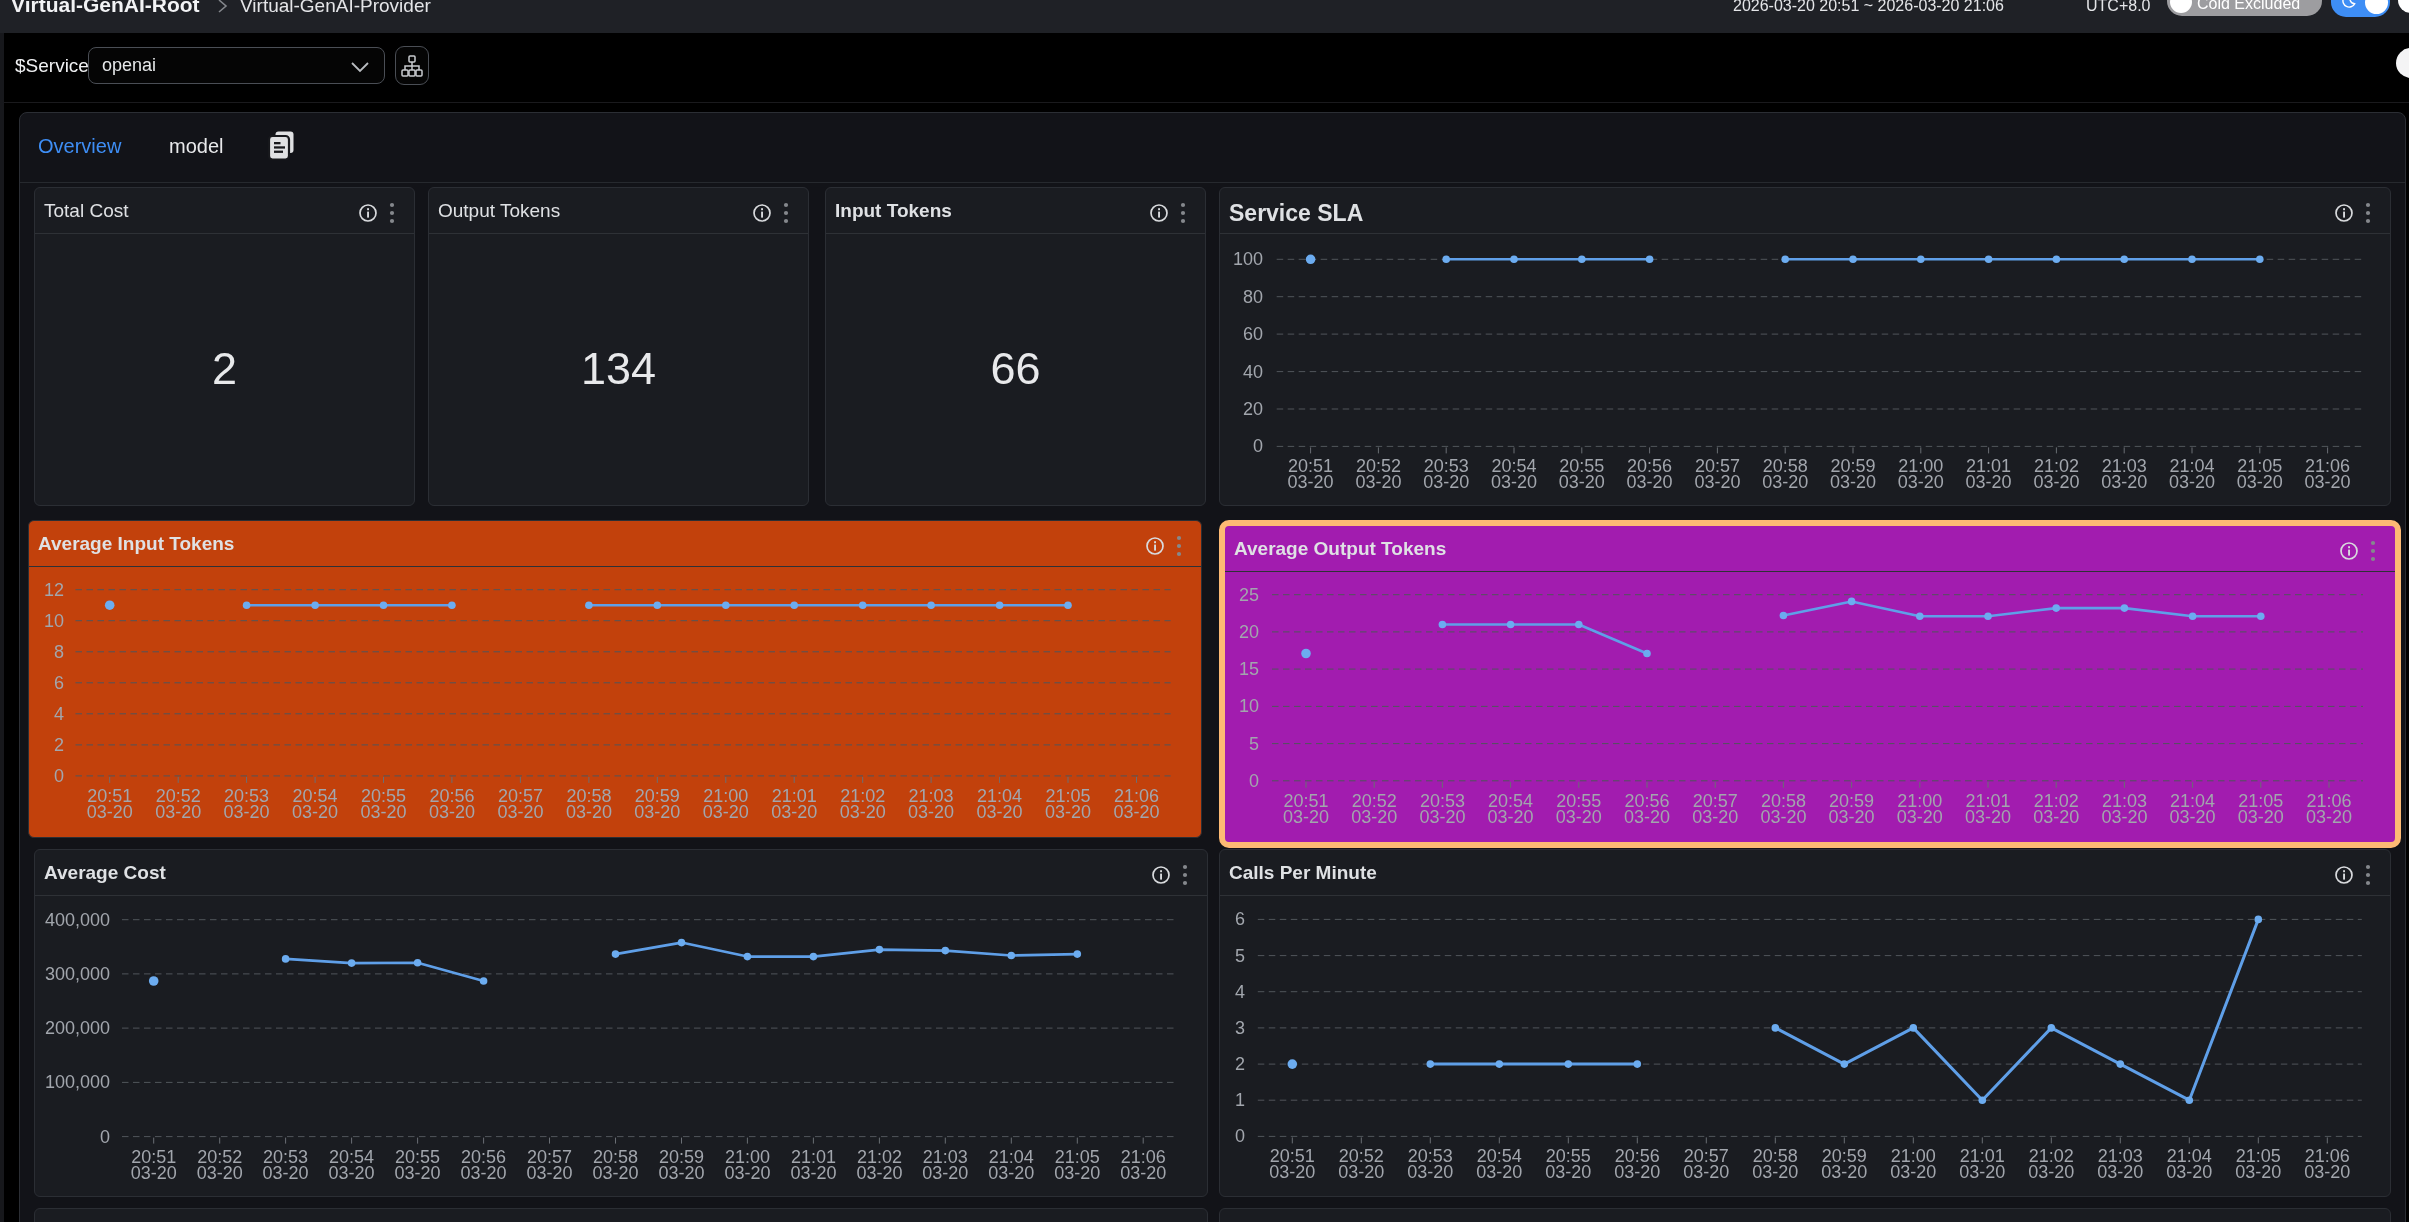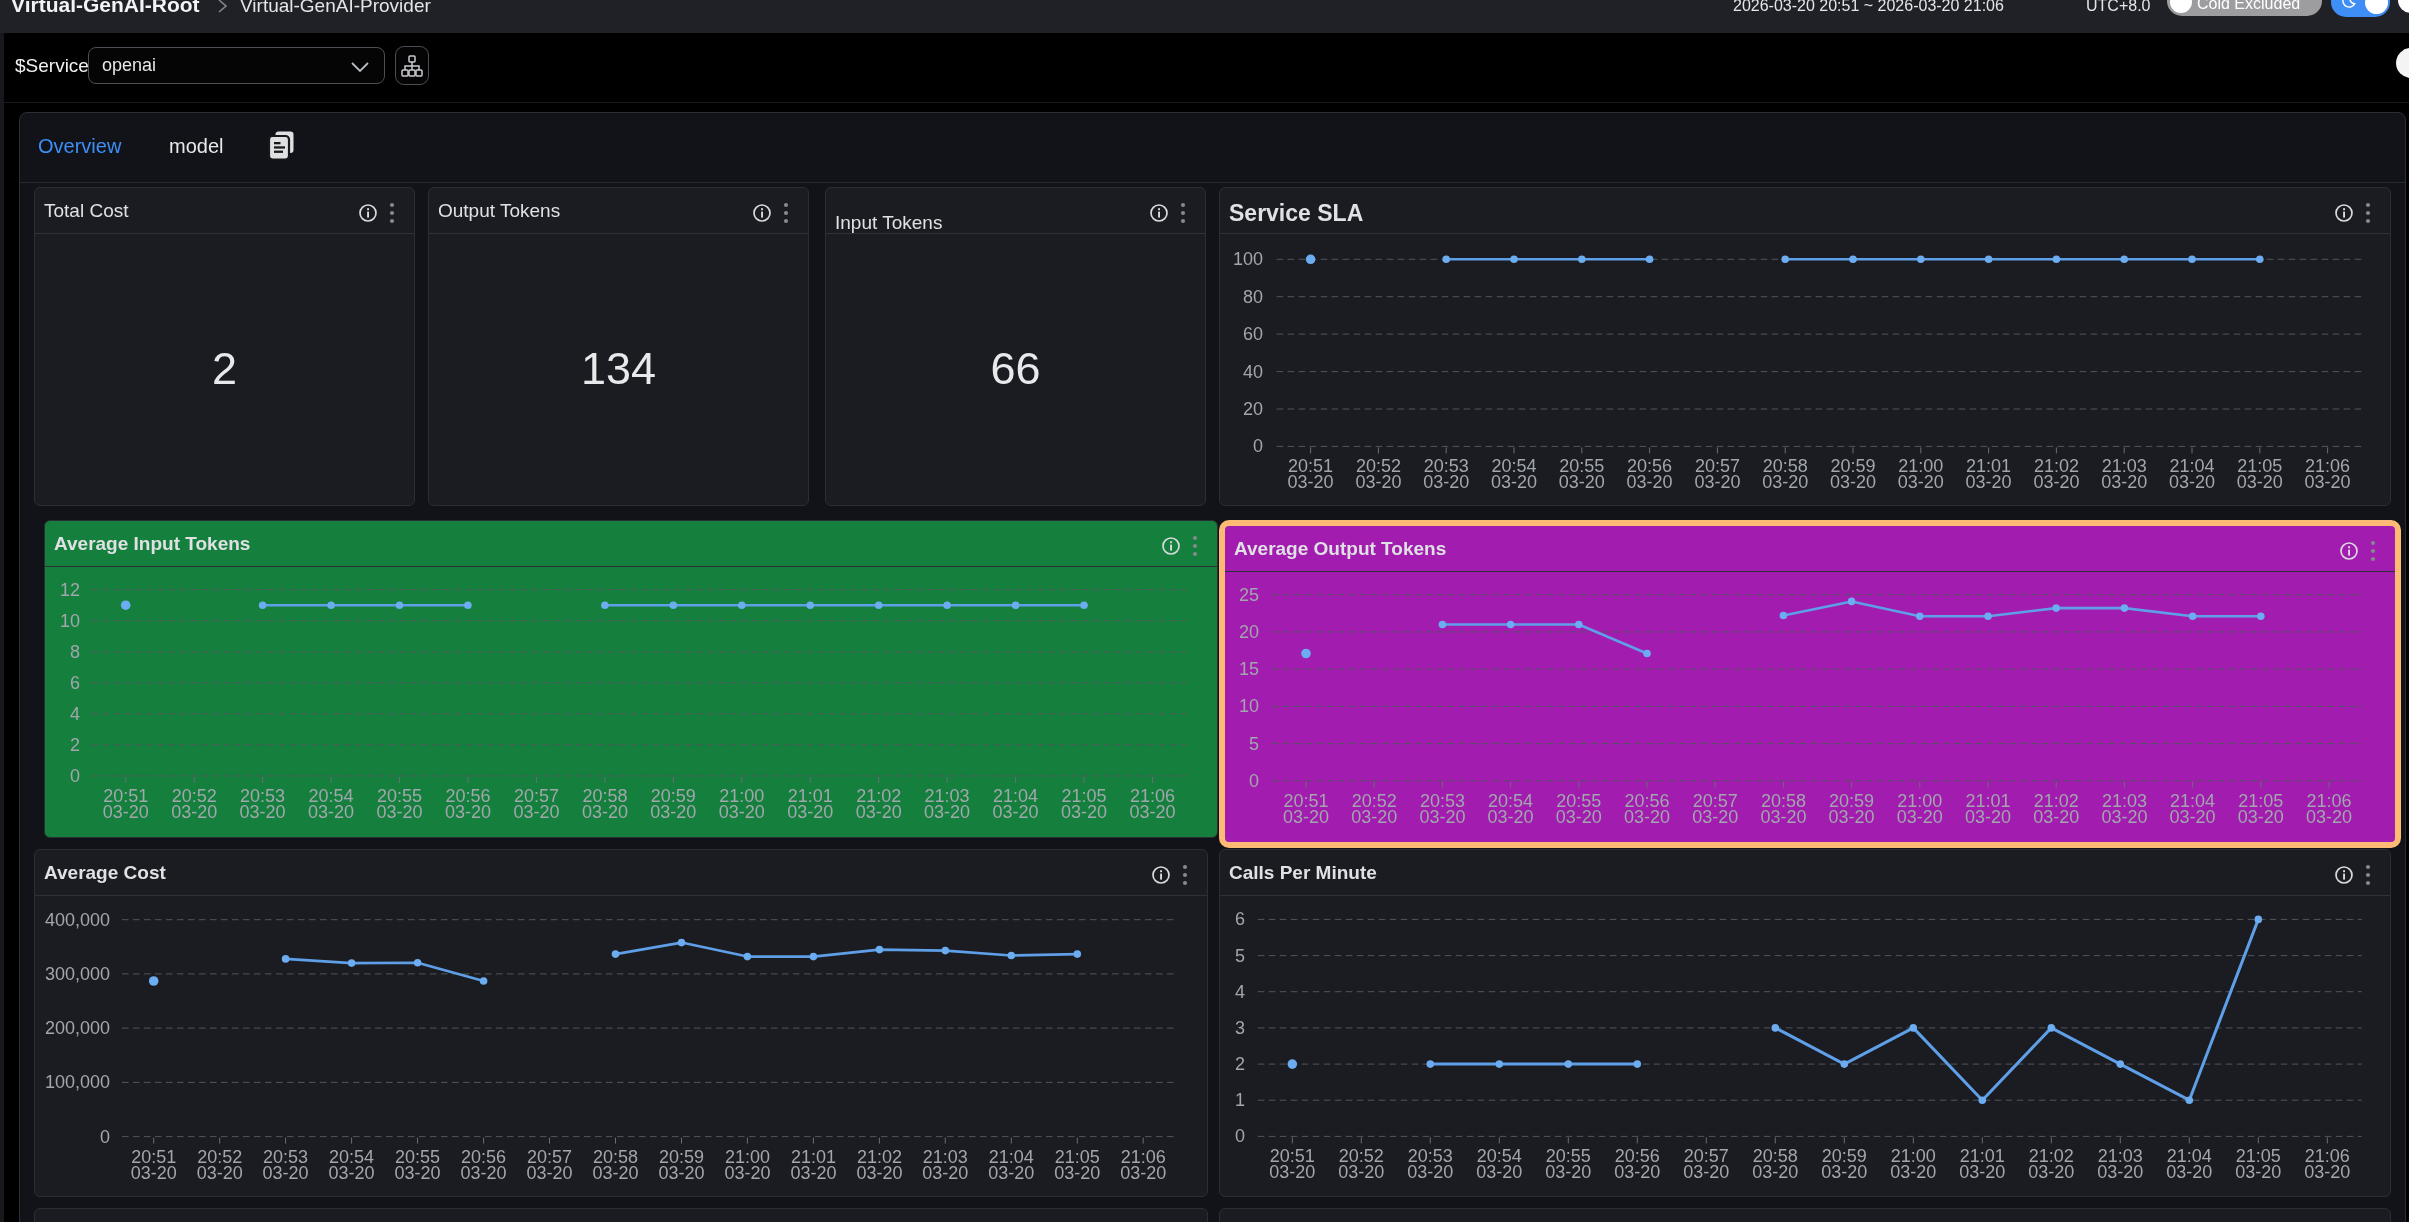--- a/index.html
+++ b/index.html
@@ -86,21 +86,21 @@
       <svg width="6" height="22" viewBox="0 0 6 22" style="position:absolute;right:19px;top:14px">
         <circle cx="3" cy="3" r="2.1" fill="#85888d"></circle>
         <circle cx="3" cy="11" r="2.1" fill="#85888d"></circle>
         <circle cx="3" cy="19" r="2.1" fill="#85888d"></circle>
       </svg>
     </div>
     <div style="position:absolute;left:0;top:44px;width:100%;height:273px;display:flex;align-items:center;justify-content:center;font-size:45px;color:#e8e9eb">134</div>
   </div>
 <div style="position:absolute;left:825px;top:187px;width:379px;height:317px;background:#1a1c21;border:1px solid #2b2e34;border-radius:6px;overflow:hidden">
     <div style="position:absolute;left:0;top:0;width:100%;height:45px;border-bottom:1px solid #2e3136">
-      <span style="position:absolute;left:9px;top:24px;font-size:19px;font-weight:400;color:#dfe1e4;letter-spacing:0">Input Tokens</span>
+      <span style="position:absolute;left:9px;top:12px;font-size:19px;font-weight:700;color:#dfe1e4;letter-spacing:0">Input Tokens</span>
       <svg width="20" height="20" viewBox="0 0 20 20" style="position:absolute;right:36px;top:15px">
         <circle cx="10" cy="10" r="8" fill="none" stroke="#d8dadd" stroke-width="1.7"></circle>
         <rect x="9.1" y="8.6" width="1.9" height="6" fill="#d8dadd"></rect>
         <rect x="9.1" y="5.2" width="1.9" height="2" fill="#d8dadd"></rect>
       </svg>
       <svg width="6" height="22" viewBox="0 0 6 22" style="position:absolute;right:19px;top:14px">
         <circle cx="3" cy="3" r="2.1" fill="#85888d"></circle>
         <circle cx="3" cy="11" r="2.1" fill="#85888d"></circle>
         <circle cx="3" cy="19" r="2.1" fill="#85888d"></circle>
       </svg>
@@ -192,21 +192,21 @@
       <circle cx="633.0" cy="71.3" r="3.8" fill="#6cacf0"></circle>
       <circle cx="700.8" cy="71.3" r="3.8" fill="#6cacf0"></circle>
       <circle cx="768.6" cy="71.3" r="3.8" fill="#6cacf0"></circle>
       <circle cx="836.4" cy="71.3" r="3.8" fill="#6cacf0"></circle>
       <circle cx="904.2" cy="71.3" r="3.8" fill="#6cacf0"></circle>
       <circle cx="972.0" cy="71.3" r="3.8" fill="#6cacf0"></circle>
       <circle cx="1039.8" cy="71.3" r="3.8" fill="#6cacf0"></circle>
       <circle cx="90.6" cy="71.3" r="4.8" fill="#6cacf0"></circle>
     </svg>
   </div>
-<div style="position:absolute;left:44px;top:520px;width:1172px;height:316px;background:#15803d;border:1px solid #2b2e34;border-radius:6px;overflow:hidden">
+<div style="position:absolute;left:28px;top:520px;width:1172px;height:316px;background:#c2410c;border:1px solid #2b2e34;border-radius:6px;overflow:hidden">
     <div style="position:absolute;left:0;top:0;width:100%;height:45px;border-bottom:1px solid #2e3136">
       <span style="position:absolute;left:9px;top:12px;font-size:19px;font-weight:700;color:#dfe1e4;letter-spacing:0">Average Input Tokens</span>
       <svg width="20" height="20" viewBox="0 0 20 20" style="position:absolute;right:36px;top:15px">
         <circle cx="10" cy="10" r="8" fill="none" stroke="#d8dadd" stroke-width="1.7"></circle>
         <rect x="9.1" y="8.6" width="1.9" height="6" fill="#d8dadd"></rect>
         <rect x="9.1" y="5.2" width="1.9" height="2" fill="#d8dadd"></rect>
       </svg>
       <svg width="6" height="22" viewBox="0 0 6 22" style="position:absolute;right:19px;top:14px">
         <circle cx="3" cy="3" r="2.1" fill="#85888d"></circle>
         <circle cx="3" cy="11" r="2.1" fill="#85888d"></circle>

